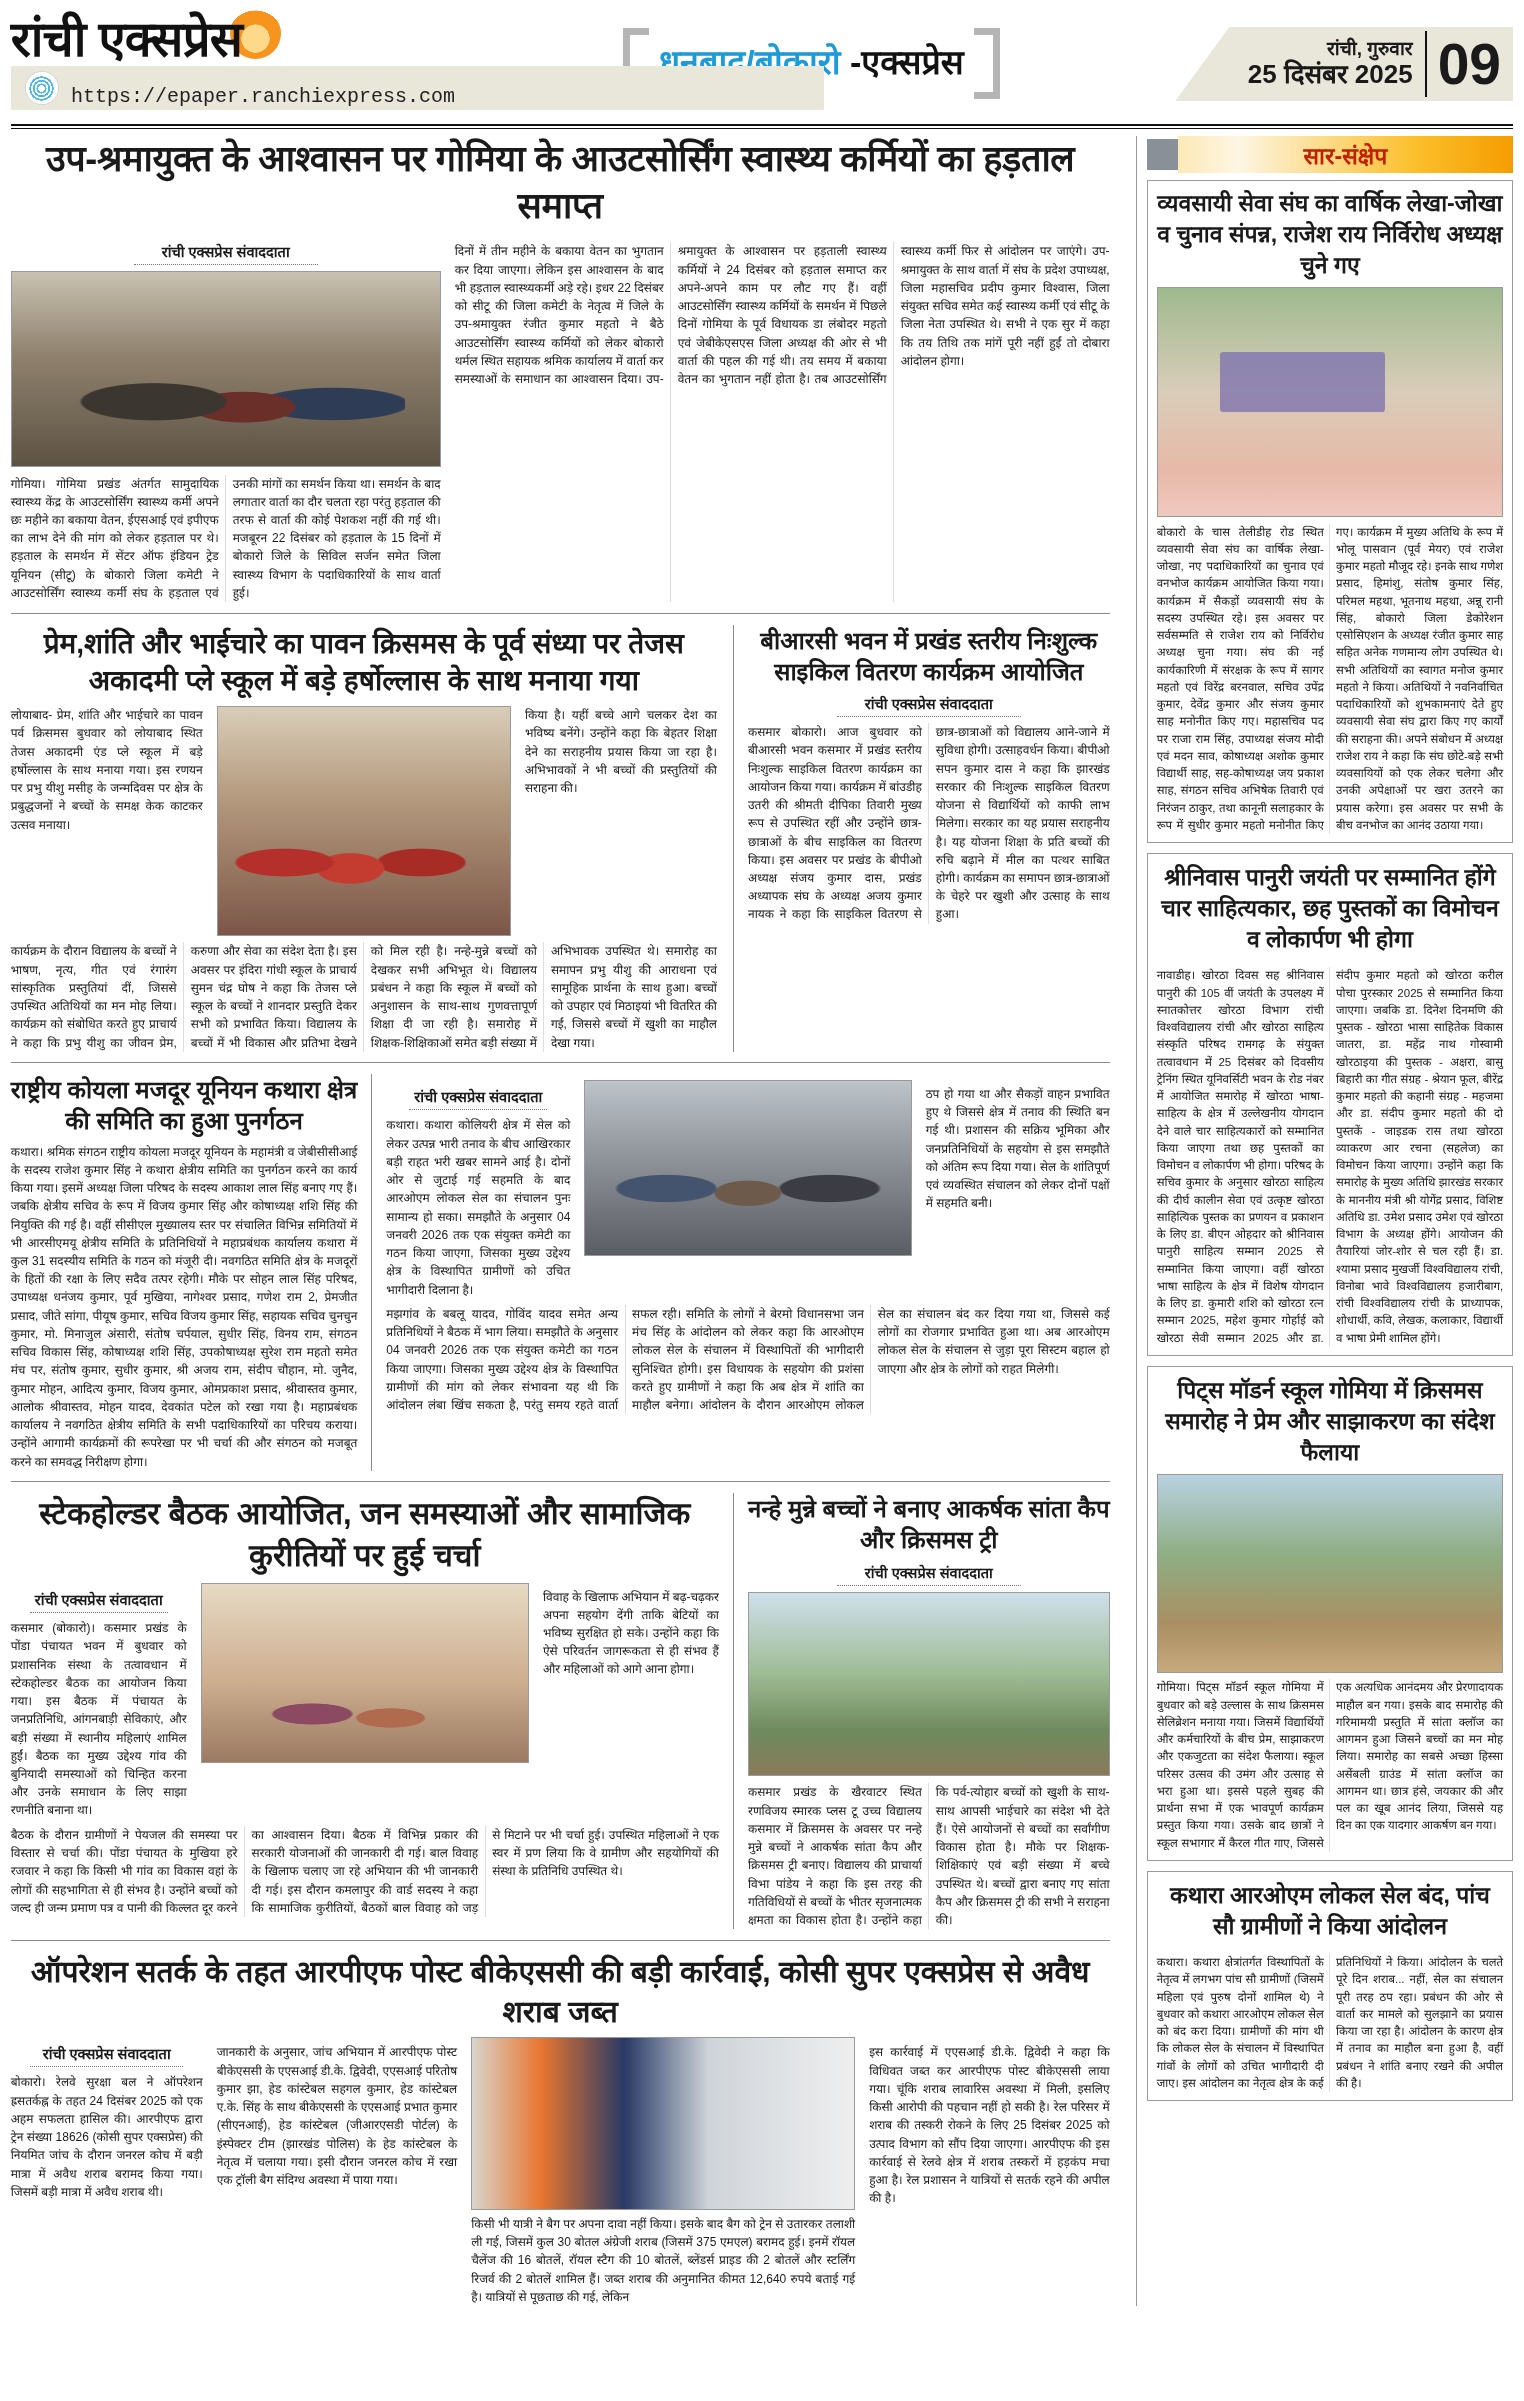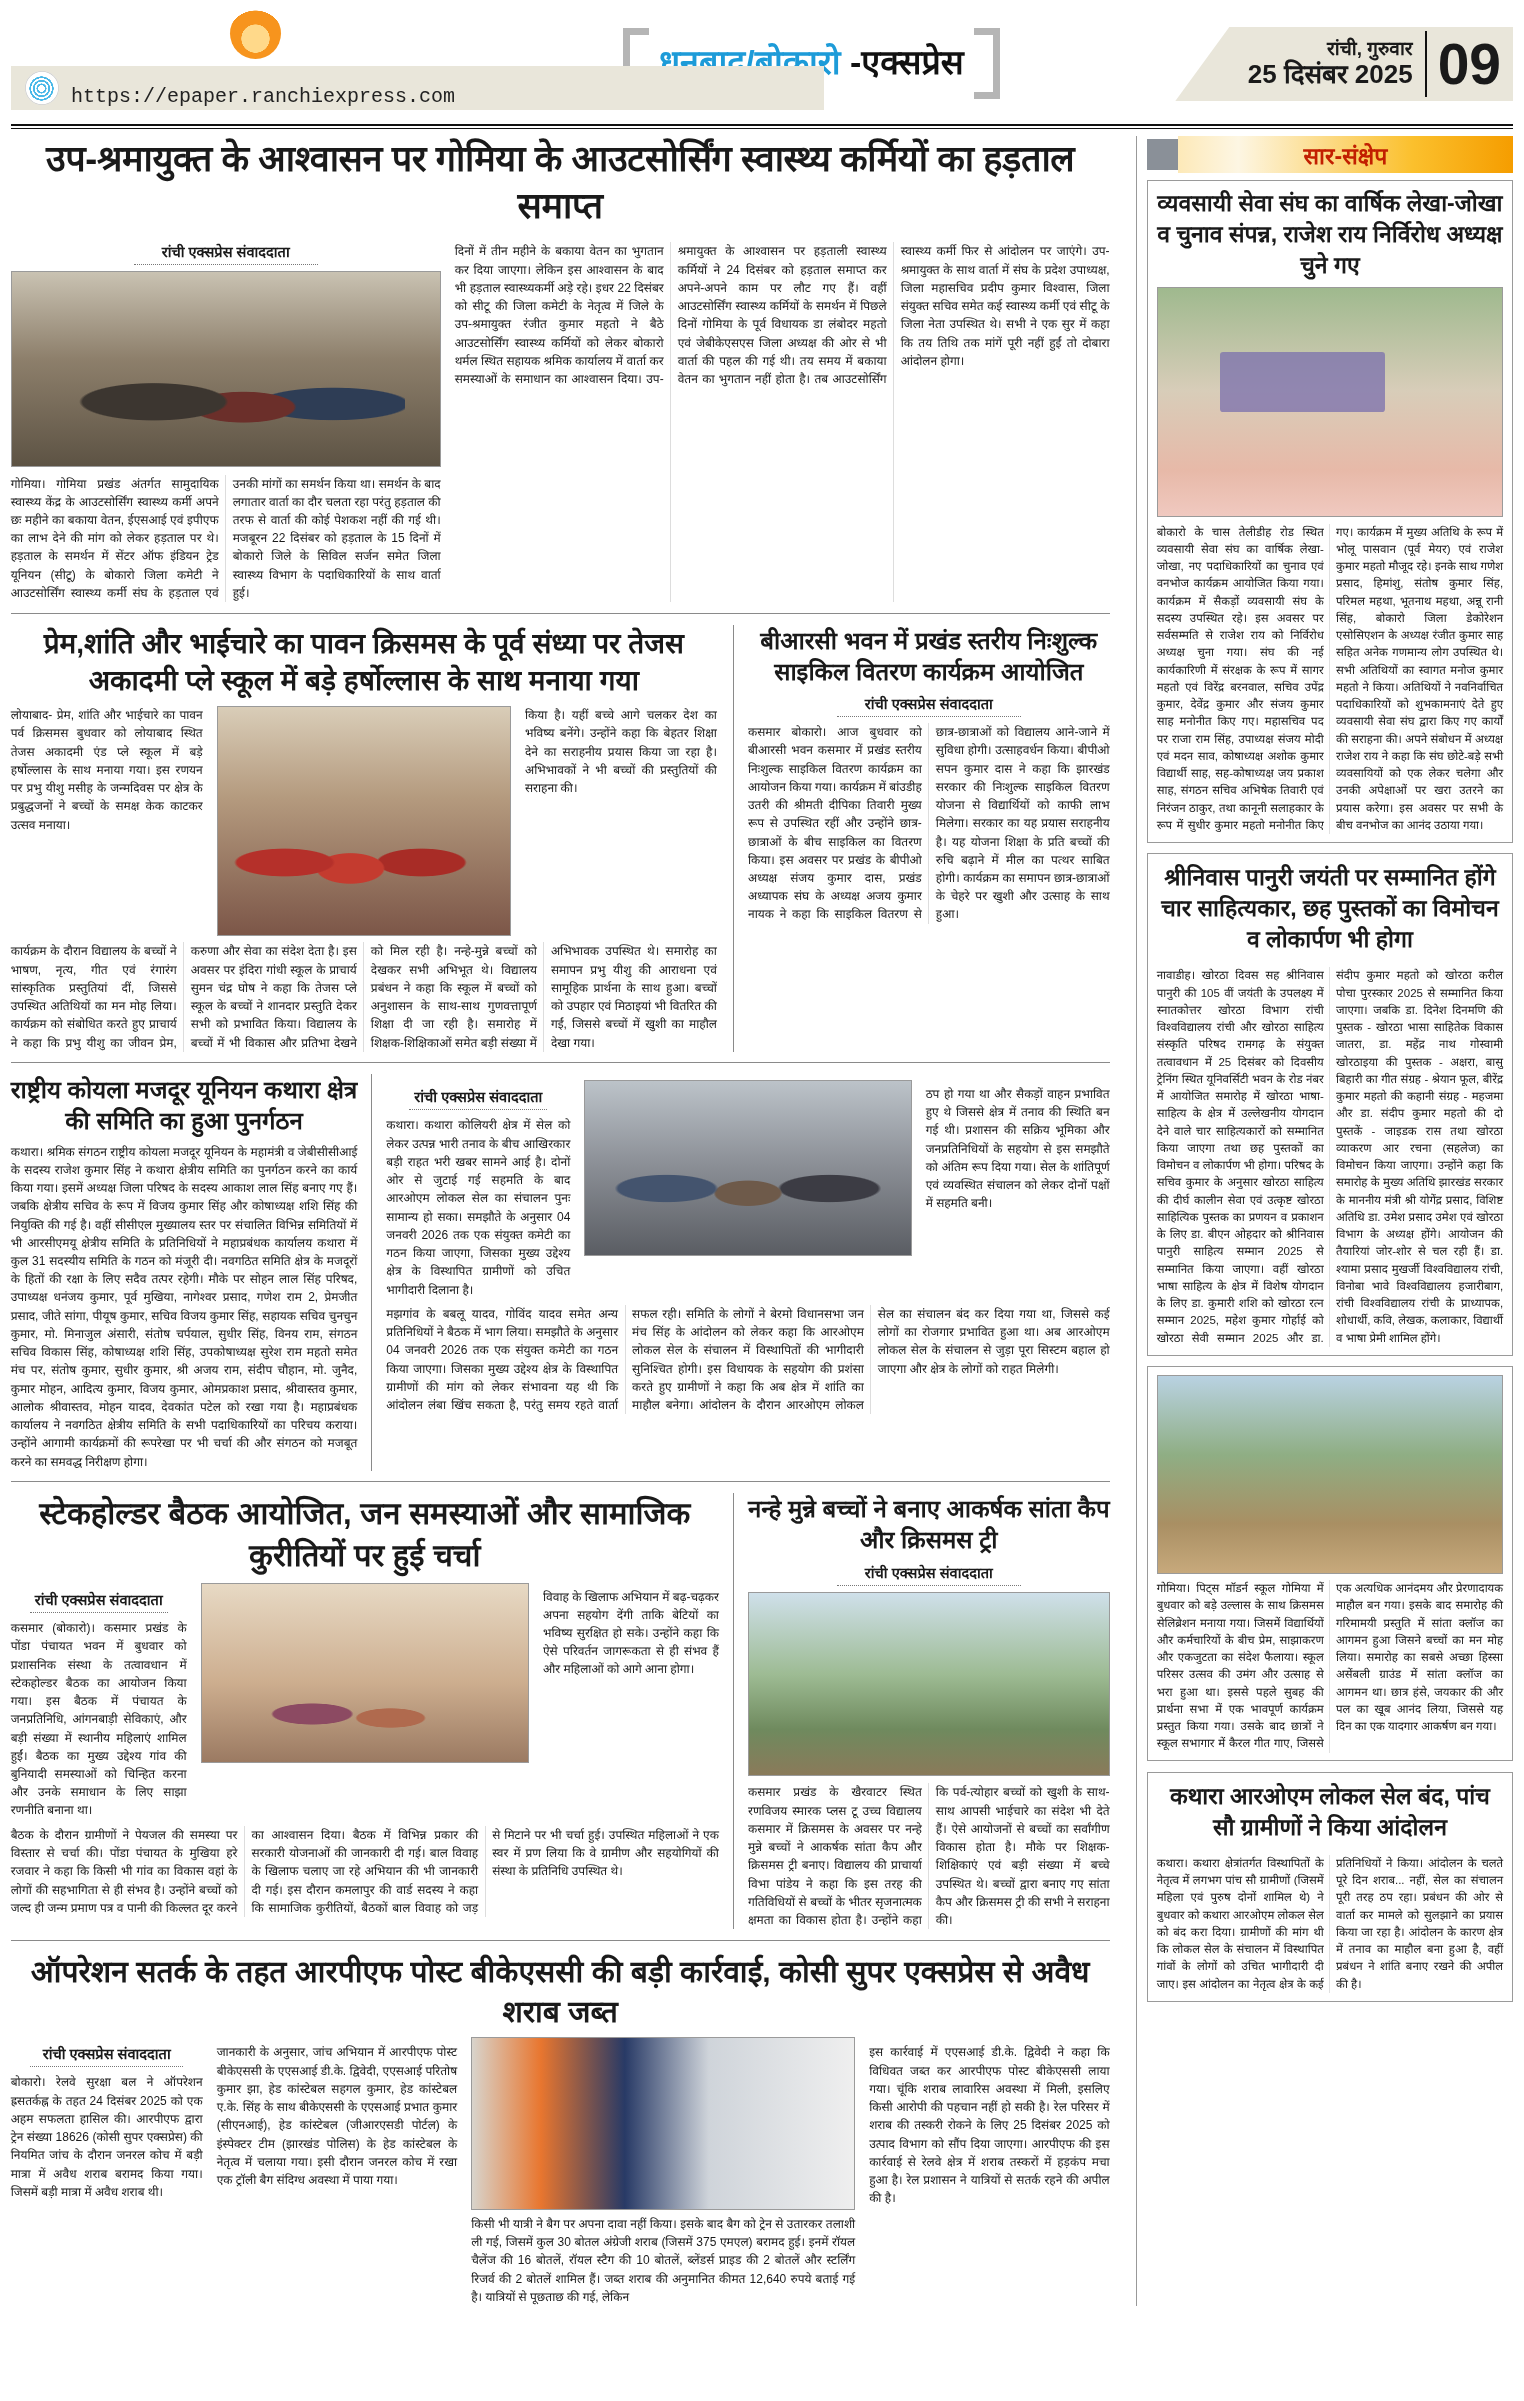--- a/index.html
+++ b/index.html
@@ -117,20 +117,21 @@
   .sb-body { font-size:11.5px; line-height:1.5; text-align:justify; column-count:2; column-gap:12.3px; column-rule:0.8px solid #e0e0e0; margin-top:6.1px; }
 </style>
 </head>
 <body>
 
 <div class="page">
 
   <div class="header">
     <div class="masthead">
       <div class="sun"></div>
+      <div class="masthead-title">रांची एक्सप्रेस</div>
       <div class="urlbar">
         <div class="touch-icon"></div>
         <div class="url-text">https://epaper.ranchiexpress.com</div>
       </div>
     </div>
     <div class="center-banner">
       <div class="bracket left"></div>
       <div class="edition-wrap">
         <span class="edition-blue">धनबाद/बोकारो</span>
         <span class="edition-black">-एक्सप्रेस</span>
@@ -268,20 +269,21 @@
         <div class="photo ph-group"></div>
         <div class="sb-body">बोकारो के चास तेलीडीह रोड स्थित व्यवसायी सेवा संघ का वार्षिक लेखा-जोखा, नए पदाधिकारियों का चुनाव एवं वनभोज कार्यक्रम आयोजित किया गया। कार्यक्रम में सैकड़ों व्यवसायी संघ के सदस्य उपस्थित रहे। इस अवसर पर सर्वसम्मति से राजेश राय को निर्विरोध अध्यक्ष चुना गया। संघ की नई कार्यकारिणी में संरक्षक के रूप में सागर महतो एवं विरेंद्र बरनवाल, सचिव उपेंद्र कुमार, देवेंद्र कुमार और संजय कुमार साह मनोनीत किए गए। महासचिव पद पर राजा राम सिंह, उपाध्यक्ष संजय मोदी एवं मदन साव, कोषाध्यक्ष अशोक कुमार विद्यार्थी साह, सह-कोषाध्यक्ष जय प्रकाश साह, संगठन सचिव अभिषेक तिवारी एवं निरंजन ठाकुर, तथा कानूनी सलाहकार के रूप में सुधीर कुमार महतो मनोनीत किए गए। कार्यक्रम में मुख्य अतिथि के रूप में भोलू पासवान (पूर्व मेयर) एवं राजेश कुमार महतो मौजूद रहे। इनके साथ गणेश प्रसाद, हिमांशु, संतोष कुमार सिंह, परिमल महथा, भूतनाथ महथा, अन्नू रानी सिंह, बोकारो जिला डेकोरेशन एसोसिएशन के अध्यक्ष रंजीत कुमार साह सहित अनेक गणमान्य लोग उपस्थित थे। सभी अतिथियों का स्वागत मनोज कुमार महतो ने किया। अतिथियों ने नवनिर्वाचित पदाधिकारियों को शुभकामनाएं देते हुए व्यवसायी सेवा संघ द्वारा किए गए कार्यों की सराहना की। अपने संबोधन में अध्यक्ष राजेश राय ने कहा कि संघ छोटे-बड़े सभी व्यवसायियों को एक लेकर चलेगा और उनकी अपेक्षाओं पर खरा उतरने का प्रयास करेगा। इस अवसर पर सभी के बीच वनभोज का आनंद उठाया गया।</div>
       </div>
 
       <div class="sb-box">
         <div class="sb-headline">श्रीनिवास पानुरी जयंती पर सम्मानित होंगे चार साहित्यकार, छह पुस्तकों का विमोचन व लोकार्पण भी होगा</div>
         <div class="sb-body">नावाडीह। खोरठा दिवस सह श्रीनिवास पानुरी की 105 वीं जयंती के उपलक्ष्य में स्नातकोत्तर खोरठा विभाग रांची विश्वविद्यालय रांची और खोरठा साहित्य संस्कृति परिषद रामगढ़ के संयुक्त तत्वावधान में 25 दिसंबर को दिवसीय ट्रेनिंग स्थित यूनिवर्सिटी भवन के रोड नंबर में आयोजित समारोह में खोरठा भाषा-साहित्य के क्षेत्र में उल्लेखनीय योगदान देने वाले चार साहित्यकारों को सम्मानित किया जाएगा तथा छह पुस्तकों का विमोचन व लोकार्पण भी होगा। परिषद के सचिव कुमार के अनुसार खोरठा साहित्य की दीर्घ कालीन सेवा एवं उत्कृष्ट खोरठा साहित्यिक पुस्तक का प्रणयन व प्रकाशन के लिए डा. बीएन ओहदार को श्रीनिवास पानुरी साहित्य सम्मान 2025 से सम्मानित किया जाएगा। वहीं खोरठा भाषा साहित्य के क्षेत्र में विशेष योगदान के लिए डा. कुमारी शशि को खोरठा रत्न सम्मान 2025, महेश कुमार गोर्हाई को खोरठा सेवी सम्मान 2025 और डा. संदीप कुमार महतो को खोरठा करील पोचा पुरस्कार 2025 से सम्मानित किया जाएगा। जबकि डा. दिनेश दिनमणि की पुस्तक - खोरठा भासा साहितेक विकास जातरा, डा. महेंद्र नाथ गोस्वामी खोरठाइया की पुस्तक - अक्षरा, बासु बिहारी का गीत संग्रह - श्रेयान फूल, बीरेंद्र कुमार महतो की कहानी संग्रह - महजमा और डा. संदीप कुमार महतो की दो पुस्तकें - जाइडक रास तथा खोरठा व्याकरण आर रचना (सहलेज) का विमोचन किया जाएगा। उन्होंने कहा कि समारोह के मुख्य अतिथि झारखंड सरकार के माननीय मंत्री श्री योगेंद्र प्रसाद, विशिष्ट अतिथि डा. उमेश प्रसाद उमेश एवं खोरठा विभाग के अध्यक्ष होंगे। आयोजन की तैयारियां जोर-शोर से चल रही हैं। डा. श्यामा प्रसाद मुखर्जी विश्वविद्यालय रांची, विनोबा भावे विश्वविद्यालय हजारीबाग, रांची विश्वविद्यालय रांची के प्राध्यापक, शोधार्थी, कवि, लेखक, कलाकार, विद्यार्थी व भाषा प्रेमी शामिल होंगे।</div>
       </div>
 
       <div class="sb-box">
+        <div class="sb-headline">पिट्स मॉडर्न स्कूल गोमिया में क्रिसमस समारोह ने प्रेम और साझाकरण का संदेश फैलाया</div>
         <div class="photo ph-field"></div>
         <div class="sb-body">गोमिया। पिट्स मॉडर्न स्कूल गोमिया में बुधवार को बड़े उल्लास के साथ क्रिसमस सेलिब्रेशन मनाया गया। जिसमें विद्यार्थियों और कर्मचारियों के बीच प्रेम, साझाकरण और एकजुटता का संदेश फैलाया। स्कूल परिसर उत्सव की उमंग और उत्साह से भरा हुआ था। इससे पहले सुबह की प्रार्थना सभा में एक भावपूर्ण कार्यक्रम प्रस्तुत किया गया। उसके बाद छात्रों ने स्कूल सभागार में कैरल गीत गाए, जिससे एक अत्यधिक आनंदमय और प्रेरणादायक माहौल बन गया। इसके बाद समारोह की गरिमामयी प्रस्तुति में सांता क्लॉज का आगमन हुआ जिसने बच्चों का मन मोह लिया। समारोह का सबसे अच्छा हिस्सा असेंबली ग्राउंड में सांता क्लॉज का आगमन था। छात्र हंसे, जयकार की और पल का खूब आनंद लिया, जिससे यह दिन का एक यादगार आकर्षण बन गया।</div>
       </div>
 
       <div class="sb-box">
         <div class="sb-headline">कथारा आरओएम लोकल सेल बंद, पांच सौ ग्रामीणों ने किया आंदोलन</div>
         <div class="sb-body">कथारा। कथारा क्षेत्रांतर्गत विस्थापितों के नेतृत्व में लगभग पांच सौ ग्रामीणों (जिसमें महिला एवं पुरुष दोनों शामिल थे) ने बुधवार को कथारा आरओएम लोकल सेल को बंद करा दिया। ग्रामीणों की मांग थी कि लोकल सेल के संचालन में विस्थापित गांवों के लोगों को उचित भागीदारी दी जाए। इस आंदोलन का नेतृत्व क्षेत्र के कई प्रतिनिधियों ने किया। आंदोलन के चलते पूरे दिन शराब... नहीं, सेल का संचालन पूरी तरह ठप रहा। प्रबंधन की ओर से वार्ता कर मामले को सुलझाने का प्रयास किया जा रहा है। आंदोलन के कारण क्षेत्र में तनाव का माहौल बना हुआ है, वहीं प्रबंधन ने शांति बनाए रखने की अपील की है।</div>
       </div>
     </div>
   </div>

